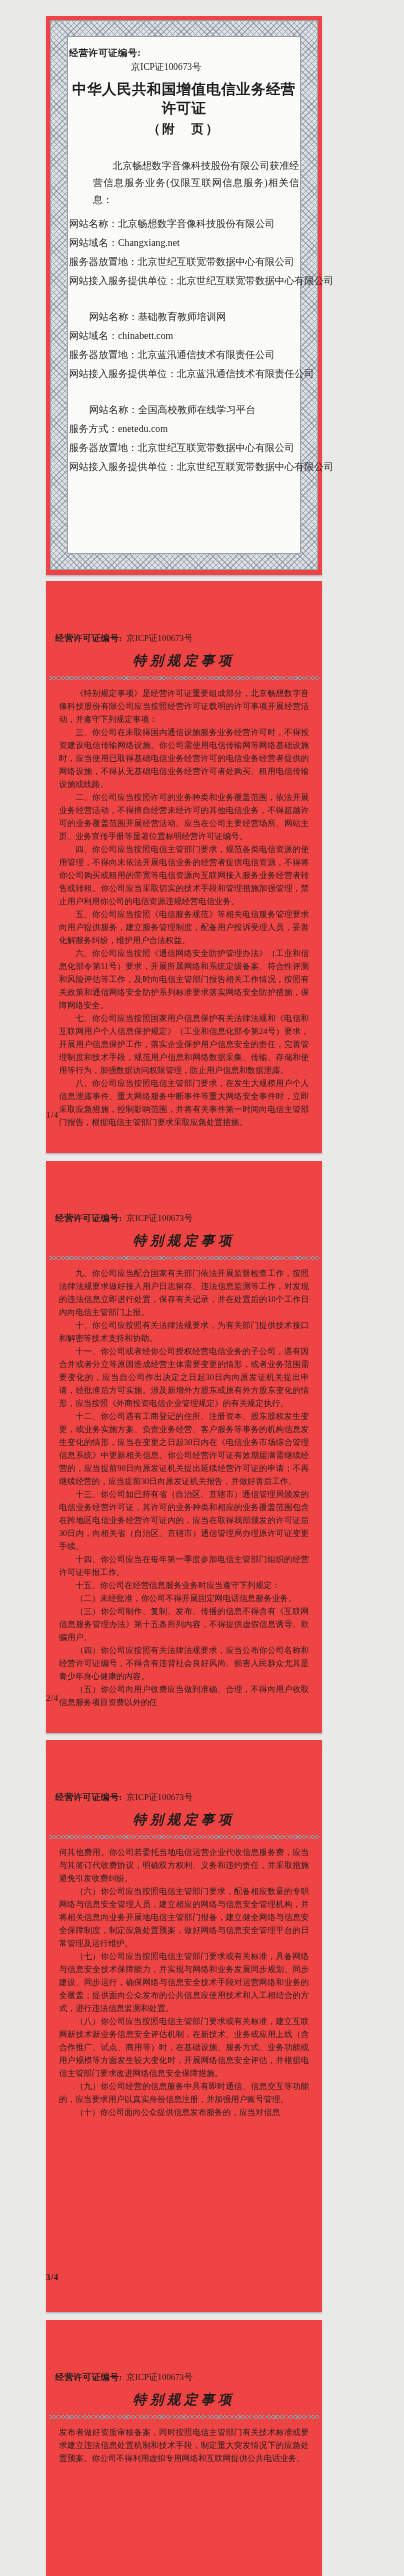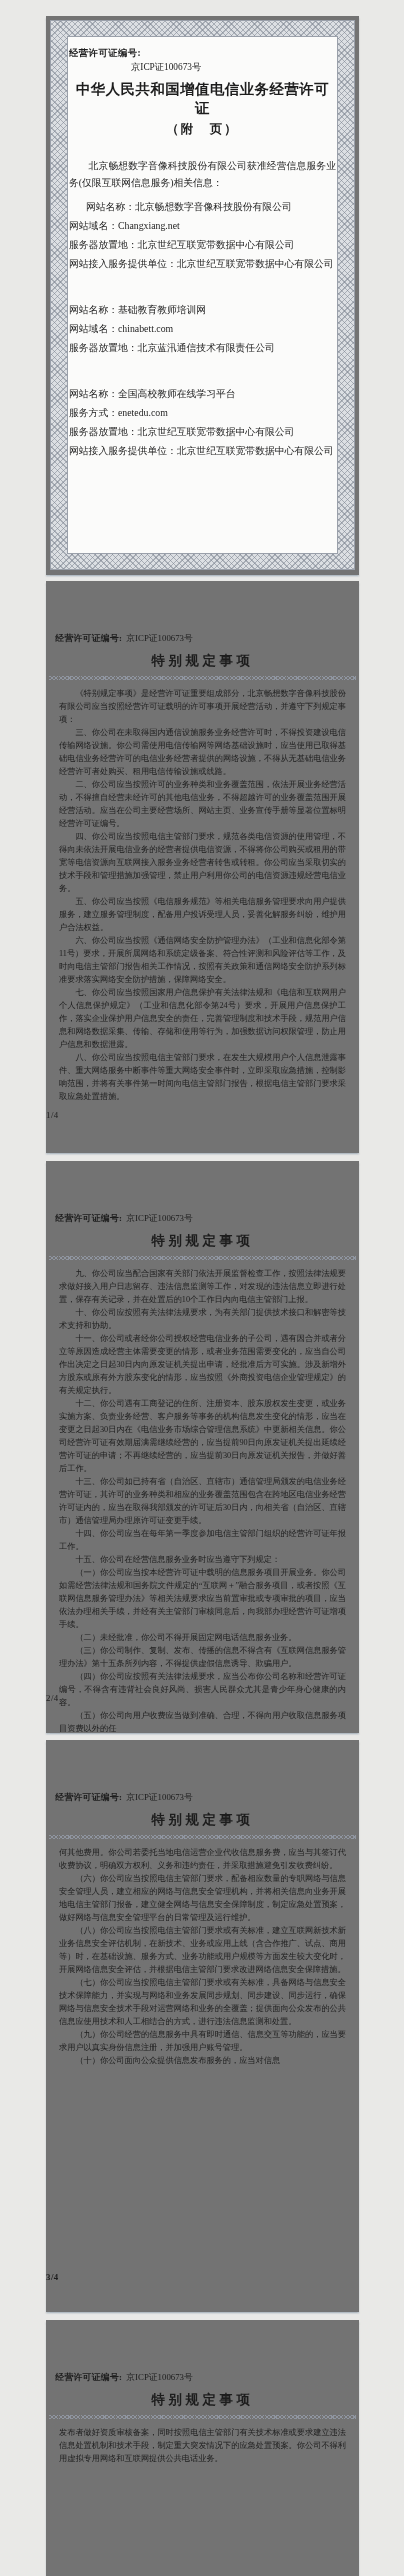--- a/index.html
+++ b/index.html
@@ -1,41 +1,41 @@
 <!DOCTYPE html>
 <html style="font-size:8.2px"><head>
 <meta charset="utf-8">
 <style>
   html,body{margin:0;padding:0;background:#e9e9e7;}
   .canvas{position:relative;width:405px;height:2873px;background:#e9e9e7;overflow:hidden;
           font-family:"Liberation Serif","DejaVu Serif",serif;color:#1d1d1d;}
-  .page{position:absolute;left:46px;width:313px;background:#737373;
+  .page{position:absolute;left:46px;width:276px;background:#ef4444;
         box-shadow:0 1.5px 1.5px rgba(110,130,150,.45);}
   
   .frame{position:absolute;inset:4.1px;border:0.5px solid #9aa0aa;
      background:
        repeating-linear-gradient(45deg,rgba(125,132,145,.55) 0 1px,transparent 1px 4.1px),
        repeating-linear-gradient(-45deg,rgba(125,132,145,.55) 0 1px,transparent 1px 4.1px),
        #dcdfe3;}
   .frame::after{content:"";position:absolute;inset:15.5px;background:#fbfbfa;border:0.5px solid #9aa0aa;}
   .cert-content{position:absolute;left:23px;right:23px;top:20.6px;bottom:20.6px;z-index:2;}
   .lic-label{display:block;margin-top:11.3px;font-size:9.3px;font-weight:bold;letter-spacing:0.5px;}
   .lic-no{display:block;margin-left:62px;margin-top:1px;font-size:9.3px;}
   .cert-title{margin:5.2px 0 0 0;text-align:center;font-size:14.4px;font-weight:bold;letter-spacing:0.5px;}
   .cert-sub{margin-top:3.1px;text-align:center;font-size:12.4px;font-weight:bold;letter-spacing:2.1px;}
-  .cert-intro{margin:19.6px 0 0 0;font-size:9.8px;line-height:17px;text-indent:2em;text-align:justify;}
+  .cert-intro{margin:19.6px 0 0 0;font-size:9.8px;line-height:17px;text-indent:2em;text-align:justify;padding-left:24px;}
   .cert-line{font-size:9.8px;line-height:19px;white-space:nowrap;}
-  .first-line{margin-top:6.2px;margin-left:17px;}
-  .group-start{margin-top:27px;}
+  .first-line{margin-top:6.2px;}
+  .group-start{margin-top:17px;padding-left:20px;}
   
   .phead{position:absolute;top:52px;left:9.3px;font-size:8.8px;}
   .phead .lbl{font-weight:bold;letter-spacing:0.3px;}
   .phead .val{padding-left:4.1px;}
   .ptitle{position:absolute;top:71px;left:0;right:0;text-align:center;
-          font-size:13.4px;font-weight:bold;letter-spacing:3.6px;}
+          font-size:13.4px;font-weight:bold;letter-spacing:3.6px;font-style:italic;}
   .wavy{position:absolute;top:95px;left:2.6px;right:2.6px;height:3.6px;
      background:
        repeating-linear-gradient(135deg,#8f95a0 0 0.8px,transparent 0.8px 3.1px),
        repeating-linear-gradient(45deg,#8f95a0 0 0.8px,transparent 0.8px 3.1px);}
   .pbody{position:absolute;top:106px;left:13px;right:13px;
          font-size:8.2px;line-height:13px;text-align:justify;}
   .pbody p{margin:0;text-indent:2em;}
   .pbody p.cont{text-indent:0;}
   .pageno{position:absolute;left:0;right:0;text-align:left;font-size:8.8px;letter-spacing:0.5px;}
   .pn-a{top:529px;} .pn-b{top:532px;} .pn-c{top:532px;font-weight:bold;}
@@ -53,20 +53,21 @@
       <h1 class="cert-title">中华人民共和国增值电信业务经营许可证</h1>
       <div class="cert-sub">（附　页）</div>
       <p class="cert-intro">北京畅想数字音像科技股份有限公司获准经营信息服务业务(仅限互联网信息服务)相关信息：</p>
       <div class="cert-line first-line">网站名称：北京畅想数字音像科技股份有限公司</div>
       <div class="cert-line">网站域名：Changxiang.net</div>
       <div class="cert-line">服务器放置地：北京世纪互联宽带数据中心有限公司</div>
       <div class="cert-line">网站接入服务提供单位：北京世纪互联宽带数据中心有限公司</div>
       <div class="cert-line group-start">网站名称：基础教育教师培训网</div>
       <div class="cert-line">网站域名：chinabett.com</div>
       <div class="cert-line">服务器放置地：北京蓝汛通信技术有限责任公司</div>
+      <div class="cert-line">网站接入服务提供单位：北京蓝汛通信技术有限责任公司</div>
       <div class="cert-line group-start">网站名称：全国高校教师在线学习平台</div>
       <div class="cert-line">服务方式：enetedu.com</div>
       <div class="cert-line">服务器放置地：北京世纪互联宽带数据中心有限公司</div>
       <div class="cert-line">网站接入服务提供单位：北京世纪互联宽带数据中心有限公司</div>
     </div>
   </section>
 
   <section class="page" style="top:581px;height:572px;">
     <div class="phead">
       <span class="lbl">经营许可证编号:</span><span class="val">京ICP证100673号</span>
@@ -93,40 +94,39 @@
     <div class="ptitle">特别规定事项</div>
     <div class="wavy"></div>
     <div class="pbody">
       <p>九、你公司应当配合国家有关部门依法开展监督检查工作，按照法律法规要求做好接入用户日志留存、违法信息监测等工作，对发现的违法信息立即进行处置，保存有关记录，并在处置后的10个工作日内向电信主管部门上报。</p>
       <p>十、你公司应按照有关法律法规要求，为有关部门提供技术接口和解密等技术支持和协助。</p>
       <p>十一、你公司或者经你公司授权经营电信业务的子公司，遇有因合并或者分立等原因造成经营主体需要变更的情形，或者业务范围需要变化的，应当自公司作出决定之日起30日内向原发证机关提出申请，经批准后方可实施。涉及新增外方股东或原有外方股东变化的情形，应当按照《外商投资电信企业管理规定》的有关规定执行。</p>
       <p>十二、你公司遇有工商登记的住所、注册资本、股东股权发生变更，或业务实施方案、负责业务经营、客户服务等事务的机构信息发生变化的情形，应当在变更之日起30日内在《电信业务市场综合管理信息系统》中更新相关信息。你公司经营许可证有效期届满需继续经营的，应当提前90日向原发证机关提出延续经营许可证的申请；不再继续经营的，应当提前30日向原发证机关报告，并做好善后工作。</p>
       <p>十三、你公司如已持有省（自治区、直辖市）通信管理局颁发的电信业务经营许可证，其许可的业务种类和相应的业务覆盖范围包含在跨地区电信业务经营许可证内的，应当在取得我部颁发的许可证后30日内，向相关省（自治区、直辖市）通信管理局办理原许可证变更手续。</p>
       <p>十四、你公司应当在每年第一季度参加电信主管部门组织的经营许可证年报工作。</p>
       <p>十五、你公司在经营信息服务业务时应当遵守下列规定：</p>
-      <p>（一）你公司应当按本经营许可证中载明的信息服务项目开展业务。你公司如需经营法律法规和国务院文件规定的“互联网＋”融合服务项目，或者按照《互联网信息服务管理办法》等相关法规要求应当前置审批或专项审批的项目，应当依法办理相关手续，并经有关主管部门审核同意后，向我部办理经营许可证增项手续。</p>
       <p>（二）未经批准，你公司不得开展固定网电话信息服务业务。</p>
       <p>（三）你公司制作、复制、发布、传播的信息不得含有《互联网信息服务管理办法》第十五条所列内容，不得提供虚假信息诱导、欺骗用户。</p>
       <p>（四）你公司应按照有关法律法规要求，应当公布你公司名称和经营许可证编号，不得含有违背社会良好风尚、损害人民群众尤其是青少年身心健康的内容。</p>
       <p>（五）你公司向用户收费应当做到准确、合理，不得向用户收取信息服务项目资费以外的任</p>
     </div>
     <div class="pageno pn-b">2/4</div>
   </section>
 
   <section class="page" style="top:1740px;height:572px;">
     <div class="phead">
       <span class="lbl">经营许可证编号:</span><span class="val">京ICP证100673号</span>
     </div>
     <div class="ptitle">特别规定事项</div>
     <div class="wavy"></div>
     <div class="pbody">
       <p class="cont">何其他费用。你公司若委托当地电信运营企业代收信息服务费，应当与其签订代收费协议，明确双方权利、义务和违约责任，并采取措施避免引发收费纠纷。</p>
       <p>（六）你公司应当按照电信主管部门要求，配备相应数量的专职网络与信息安全管理人员，建立相应的网络与信息安全管理机构，并将相关信息向业务开展地电信主管部门报备，建立健全网络与信息安全保障制度，制定应急处置预案，做好网络与信息安全管理平台的日常管理及运行维护。</p>
+      <p>（七）你公司应当按照电信主管部门要求或有关标准，具备网络与信息安全技术保障能力，并实现与网络和业务发展同步规划、同步建设、同步运行，确保网络与信息安全技术手段对运营网络和业务的全覆盖；提供面向公众发布的公共信息应使用技术和人工相结合的方式，进行违法信息监测和处置。</p>
       <p>（八）你公司应当按照电信主管部门要求或有关标准，建立互联网新技术新业务信息安全评估机制，在新技术、业务或应用上线（含合作推广、试点、商用等）时，在基础设施、服务方式、业务功能或用户规模等方面发生较大变化时，开展网络信息安全评估，并根据电信主管部门要求改进网络信息安全保障措施。</p>
-      <p>（七）你公司应当按照电信主管部门要求或有关标准，具备网络与信息安全技术保障能力，并实现与网络和业务发展同步规划、同步建设、同步运行，确保网络与信息安全技术手段对运营网络和业务的全覆盖；提供面向公众发布的公共信息应使用技术和人工相结合的方式，进行违法信息监测和处置。</p>
       <p>（九）你公司经营的信息服务中具有即时通信、信息交互等功能的，应当要求用户以真实身份信息注册，并加强用户账号管理。</p>
       <p>（十）你公司面向公众提供信息发布服务的，应当对信息</p>
     </div>
     <div class="pageno pn-c">3/4</div>
   </section>
 
   <section class="page" style="top:2320px;height:548px;">
     <div class="phead">
       <span class="lbl">经营许可证编号:</span><span class="val">京ICP证100673号</span>
     </div>

